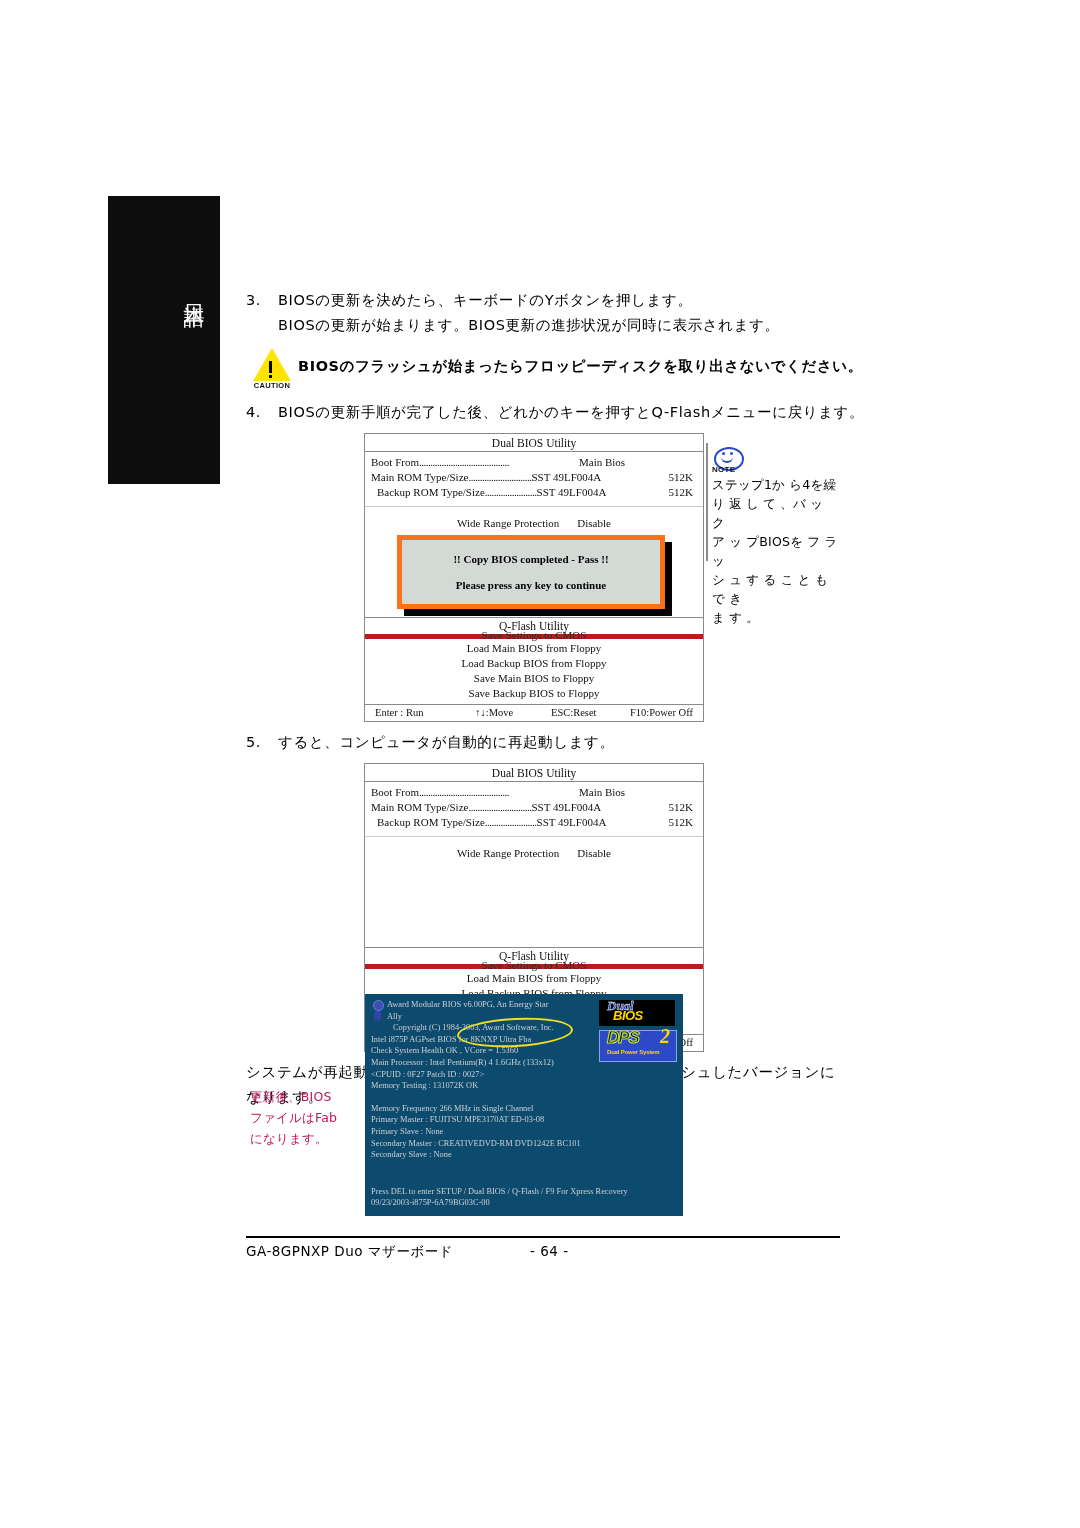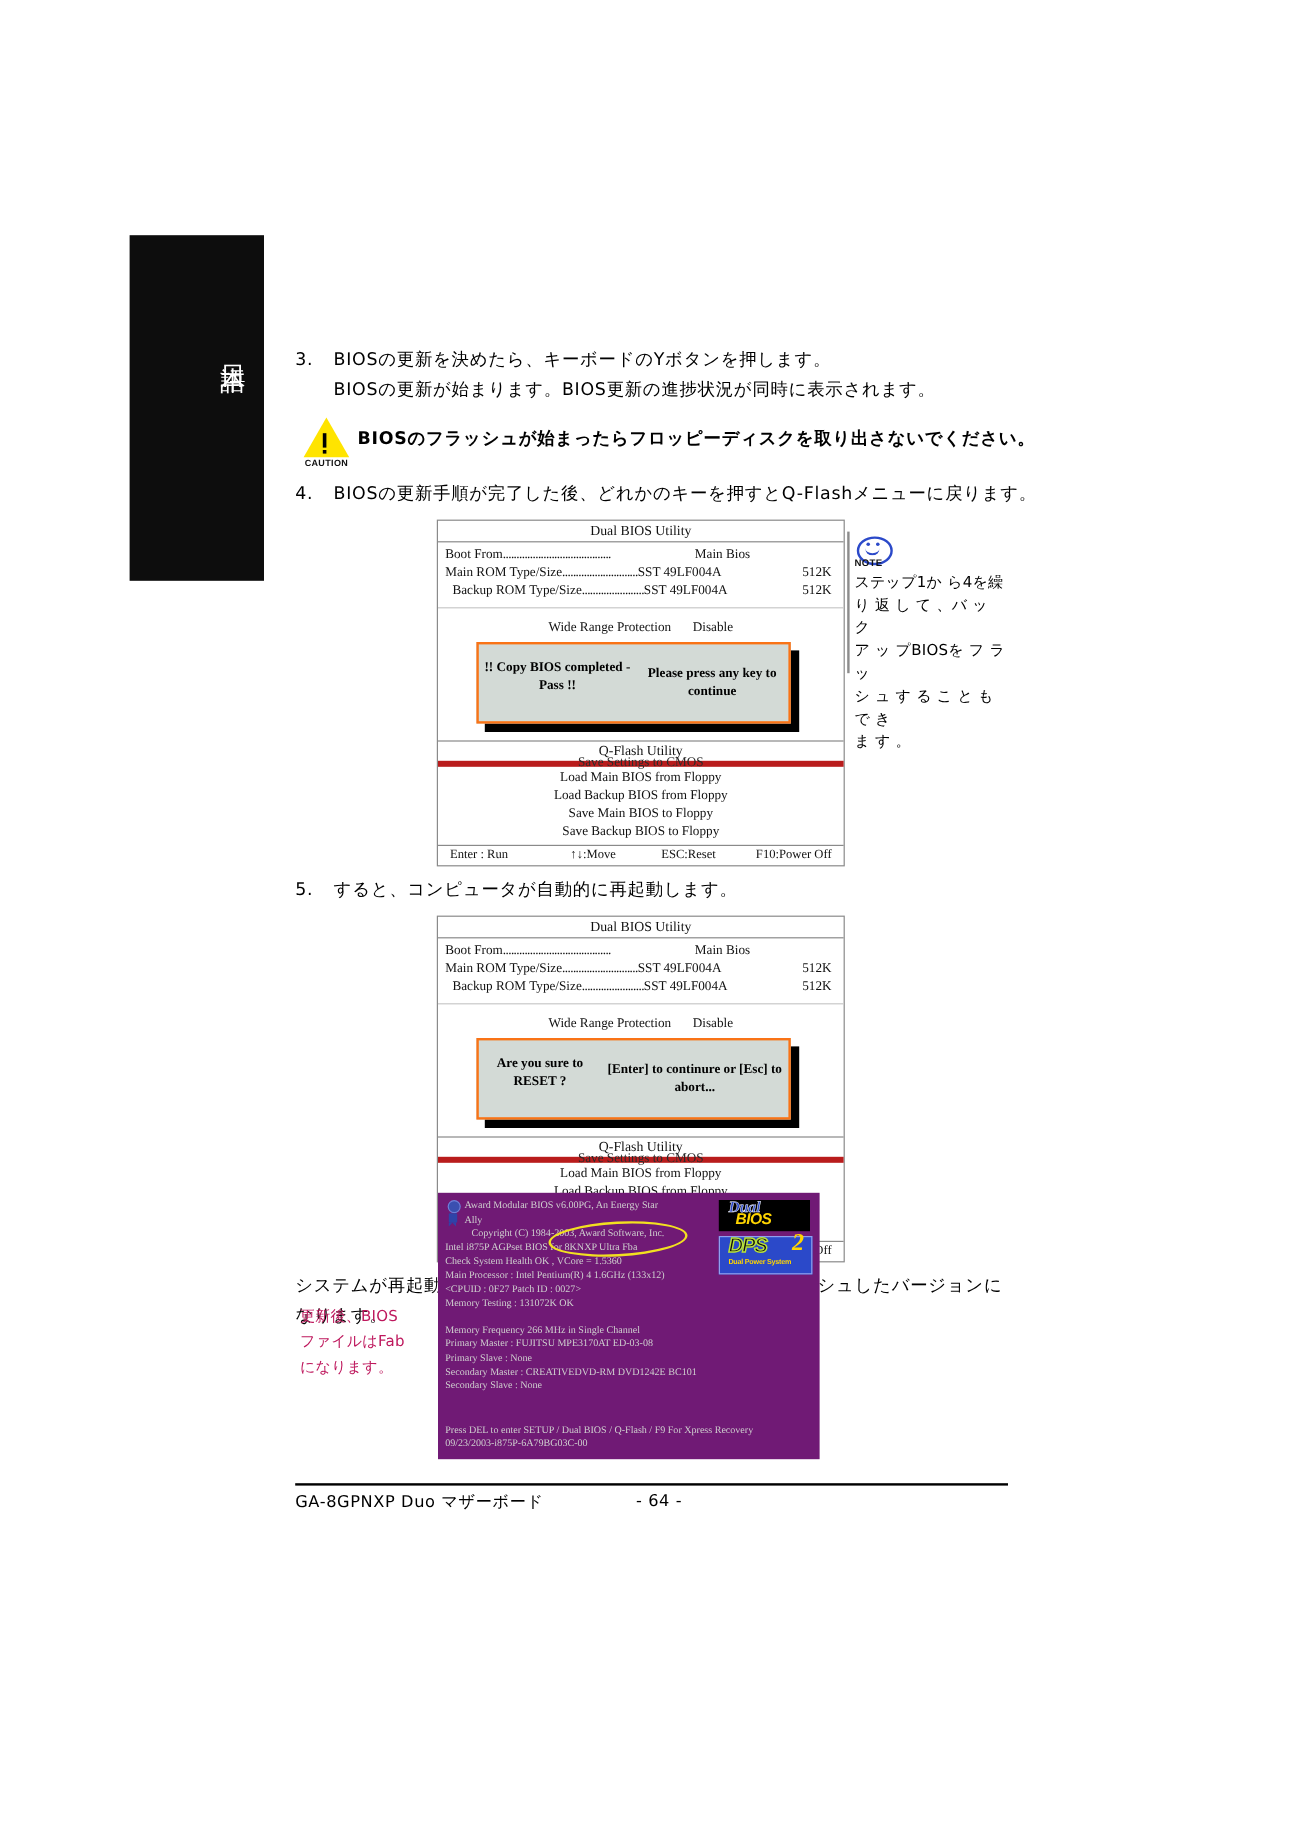--- a/index.html
+++ b/index.html
@@ -195,25 +195,25 @@
   }
 
   
   .bios-modal {
     position: absolute;
     left: 32px;
     top: 28px;
     width: 258px;
     height: 64px;
     background: #d3dad6;
-    border: 2px solid #f97316;
+    border: 5px solid #f97316;
     box-shadow: 7px 7px 0 0 #000000;
     z-index: 5;
     display: flex;
-    flex-direction: row;
+    flex-direction: column;
     align-items: center;
     justify-content: center;
   }
   .bios-modal div {
     font-family: "Liberation Serif", serif;
     font-weight: bold;
     font-size: 11px;
     color: #000;
     text-align: center;
     line-height: 15px;
@@ -325,21 +325,21 @@
     letter-spacing: 0.2px;
   }
 
   
   .post {
     position: absolute;
     left: 365px;
     top: 994px;
     width: 318px;
     height: 222px;
-    background: #701a75;
+    background: #0c4a6e;
     color: #cfcfcf;
     font-family: "Liberation Serif", serif;
     font-size: 8.4px;
     line-height: 11.6px;
     overflow: hidden;
   }
   .post-body { padding: 5px 0 0 6px; position: relative; }
   .post-row { display: flex; align-items: flex-start; }
   .post-badge {
     flex: 0 0 16px;
@@ -611,24 +611,20 @@
         <div class="wrp">
           <span>Wide Range Protection</span><span class="gap"></span><span>Disable</span>
         </div>
         <div class="hidden-stack">
           <div class="hidden-row" style="opacity:0;">&nbsp;</div>
           <div class="hidden-row" style="opacity:0;">&nbsp;</div>
           <div class="hidden-row" style="opacity:0;">&nbsp;</div>
           <div class="hidden-row" style="margin-top:42px;">Save Settings to CMOS</div>
         </div>
 
-        <div class="bios-modal">
-          <div class="m1">Are you sure to RESET ?</div>
-          <div>[Enter] to continure or [Esc] to abort...</div>
-        </div>
       </div>
 
       <div class="qf-title">Q-Flash Utility</div>
       <div class="qf-items">
         <div>Load Main BIOS from Floppy</div>
         <div>Load Backup BIOS from Floppy</div>
         <div>Save Main BIOS to Floppy</div>
         <div>Save Backup BIOS to Floppy</div>
       </div>
       <div class="bios-footer">

